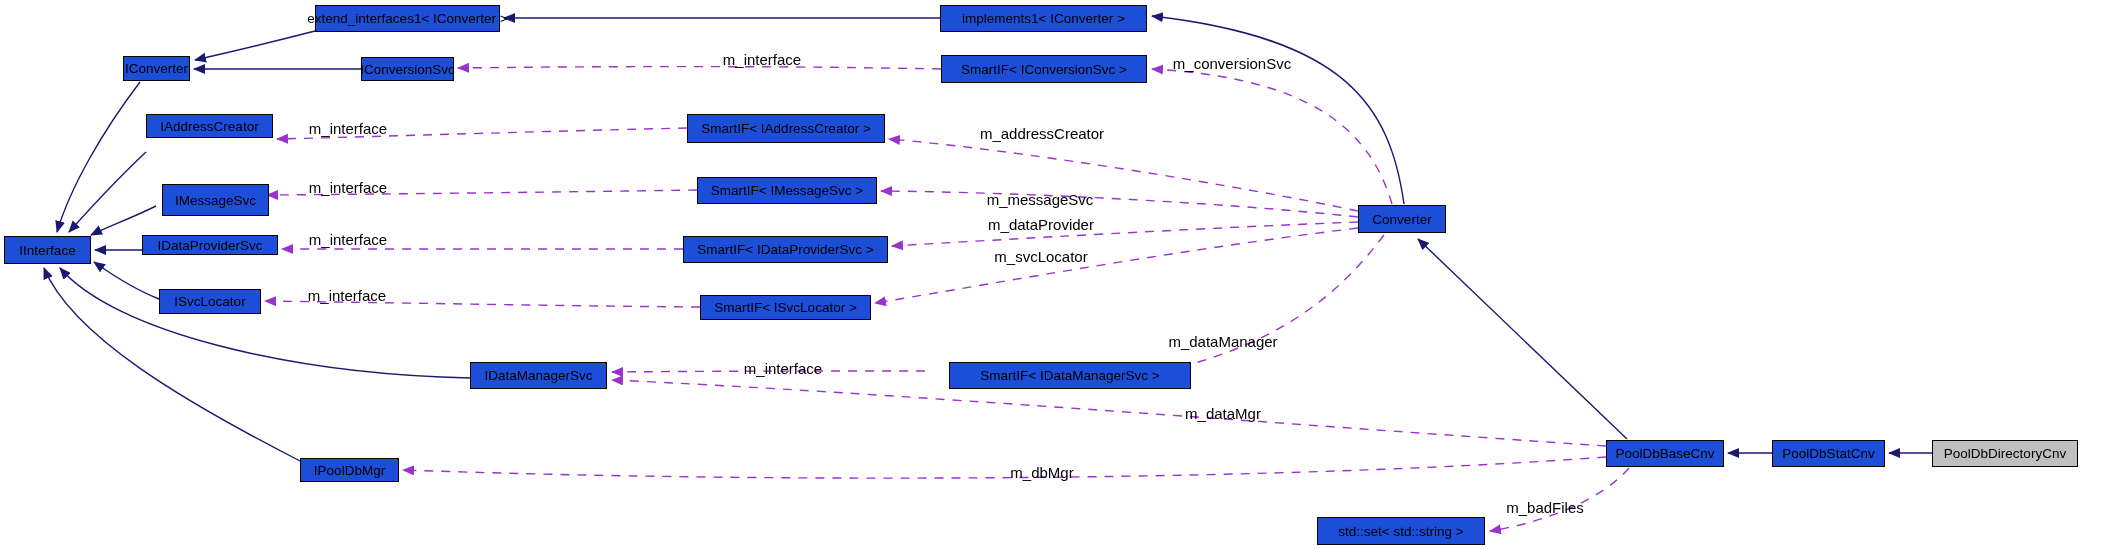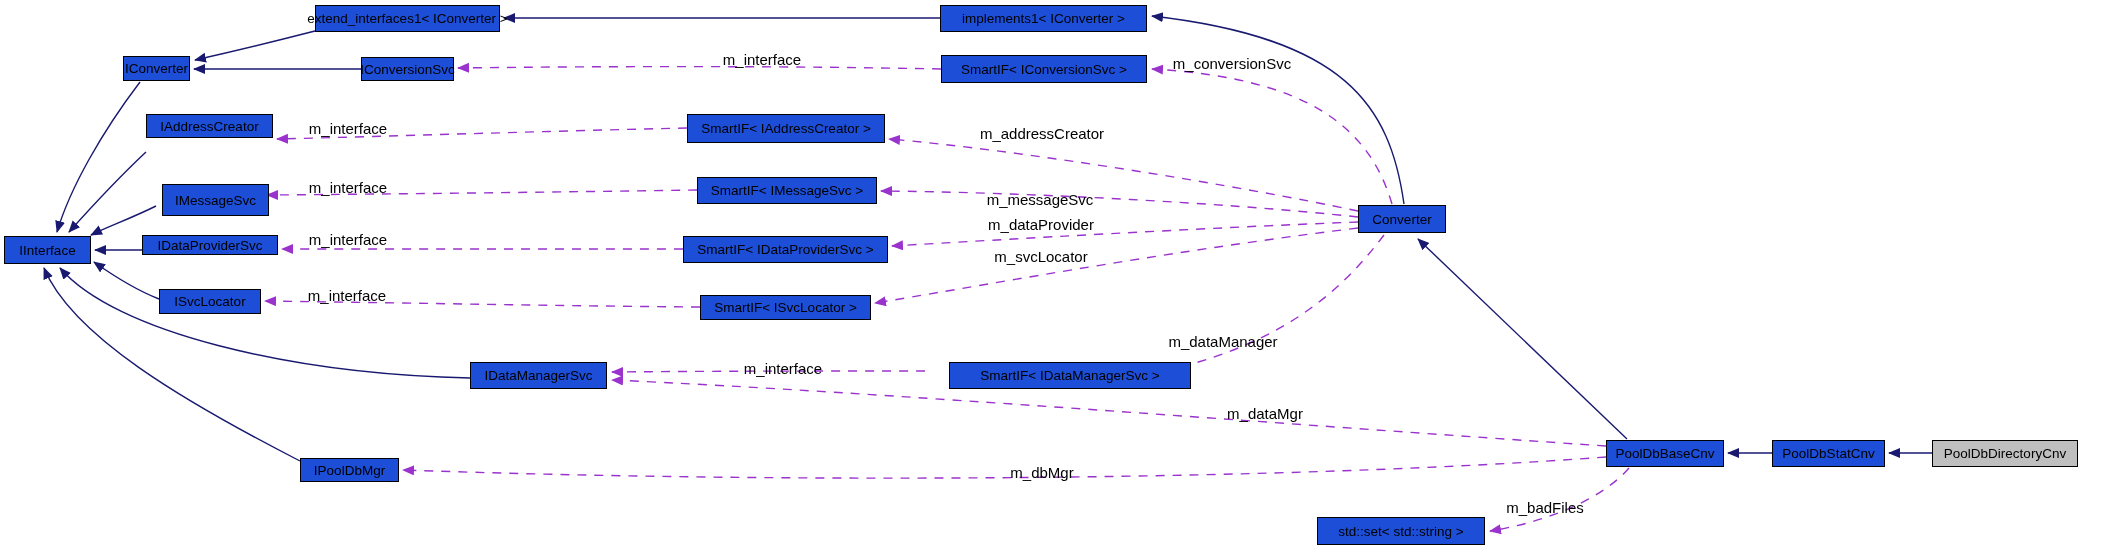--- a/index.html
+++ b/index.html
@@ -110,17 +110,17 @@
   <div class="edge-label" style="left:348px; top:128px;">m_interface</div>
   <div class="edge-label" style="left:1042px; top:133px;">m_addressCreator</div>
   <div class="edge-label" style="left:348px; top:187px;">m_interface</div>
   <div class="edge-label" style="left:1040px; top:189px;margin-top:10px;">m_messageSvc</div>
   <div class="edge-label" style="left:348px; top:239px;">m_interface</div>
   <div class="edge-label" style="left:1041px; top:224px;">m_dataProvider</div>
   <div class="edge-label" style="left:347px; top:295px;">m_interface</div>
   <div class="edge-label" style="left:1041px; top:256px;">m_svcLocator</div>
   <div class="edge-label" style="left:783px; top:368px;">m_interface</div>
   <div class="edge-label" style="left:1223px; top:341px;">m_dataManager</div>
-  <div class="edge-label" style="left:1223px; top:413px;margin-left:42px;">m_dataMgr</div>
+  <div class="edge-label" style="left:1223px; top:413px;">m_dataMgr</div>
   <div class="edge-label" style="left:1042px; top:472px;">m_dbMgr</div>
   <div class="edge-label" style="left:1545px; top:507px;">m_badFiles</div>
 
 </div>
 
 </body></html>

